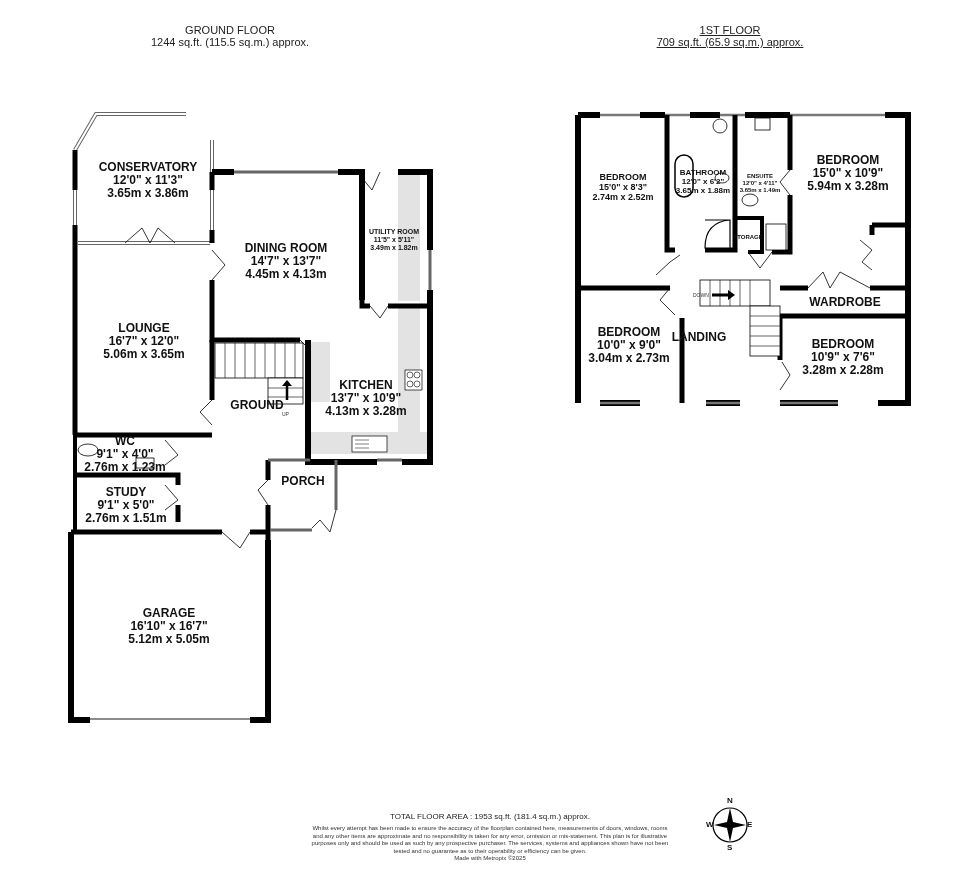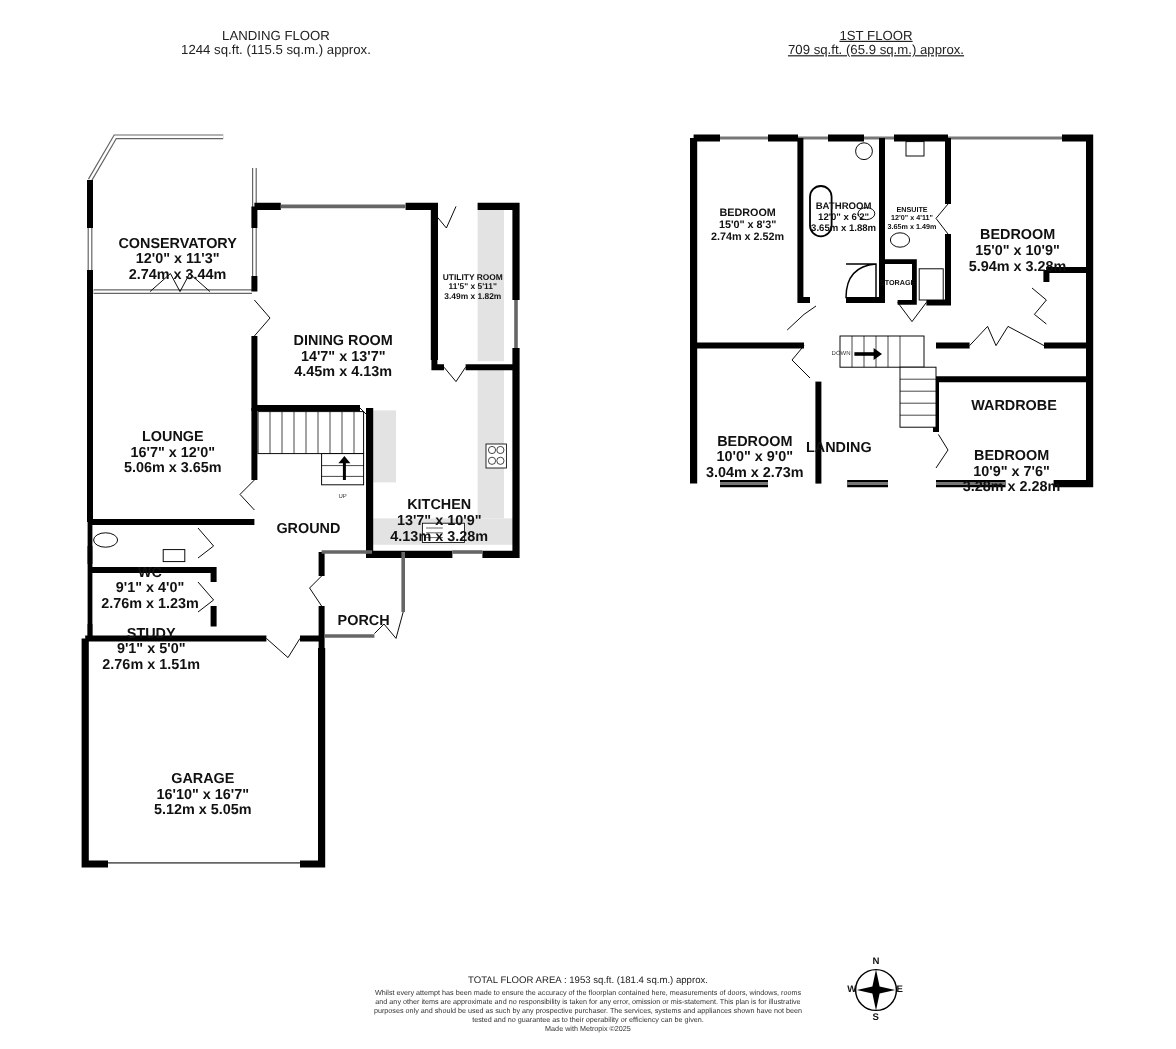--- a/index.html
+++ b/index.html
@@ -3,36 +3,36 @@
 <meta charset="utf-8">
 <style>
   html, body { margin:0; padding:0; background:#ffffff; }
   body { width:980px; height:874px; position:relative; overflow:hidden; font-family:"Liberation Sans", sans-serif; color:#111; }
   .floor-title { position:absolute; text-align:center; font-size:11px; line-height:12px; color:#222; }
   .floor-title .t1 { display:block; }
   svg.plan { position:absolute; left:0; top:0; }
   .room-label { position:absolute; text-align:center; font-weight:bold; color:#111; white-space:nowrap; transform:translate(-50%,-50%); }
   .room-label .name { display:block; }
   .room-label .dim { display:block; }
-  .lg { font-size:12px; line-height:13px;margin-top:36px; }
+  .lg { font-size:12px; line-height:13px; }
   .sm { font-size:7px; line-height:8px; }
   .xs { font-size:6px; line-height:7px; }
   .footer { position:absolute; left:310px; top:812px; width:360px; text-align:center; }
   .footer .total { font-size:8px; color:#222; display:block; margin-bottom:4px; }
   .footer .disc { font-size:6px; line-height:7.6px; color:#333; display:block; }
   .footer .made { font-size:6px; color:#333; display:block; }
   .compass { position:absolute; left:700px; top:796px; width:60px; height:60px; }
   .compass .dir { position:absolute; font-size:8px; font-weight:bold; }
   .tiny { position:absolute; font-size:5px; color:#333; }
 </style>
 </head>
 <body>
 
 <div class="floor-title" style="left:130px; top:24px; width:200px;">
-  <span class="t1">LANDING FLOOR</span>
+  <span class="t1">GROUND FLOOR</span>
   <span class="t1">1244 sq.ft. (115.5 sq.m.) approx.</span>
 </div>
 <div class="floor-title" style="left:625px; top:24px; width:210px;text-decoration:underline;">
   <span class="t1">1ST FLOOR</span>
   <span class="t1">709 sq.ft. (65.9 sq.m.) approx.</span>
 </div>
 
 <svg class="plan" width="980" height="874" viewBox="0 0 980 874">
 
   <g stroke="#000" fill="none">
@@ -146,21 +146,21 @@
 
   <g>
     <circle cx="730" cy="825" r="17" fill="none" stroke="#000" stroke-width="1.2"></circle>
     <polygon points="730,808 733,822 746,825 733,828 730,842 727,828 714,825 727,822" fill="#000"></polygon>
   </g>
 </svg>
 
 <div class="room-label lg" style="left:148px; top:180px;">
   <span class="name">CONSERVATORY</span>
   <span class="dim">12'0"  x 11'3"</span>
-  <span class="dim">2.74m  x 3.44m</span>
+  <span class="dim">3.65m  x 3.86m</span>
 </div>
 <div class="room-label lg" style="left:286px; top:261px;">
   <span class="name">DINING ROOM</span>
   <span class="dim">14'7"  x 13'7"</span>
   <span class="dim">4.45m  x 4.13m</span>
 </div>
 <div class="room-label sm" style="left:394px; top:240px;">
   <span class="name">UTILITY ROOM</span>
   <span class="dim">11'5"  x 5'11"</span>
   <span class="dim">3.49m  x 1.82m</span>

